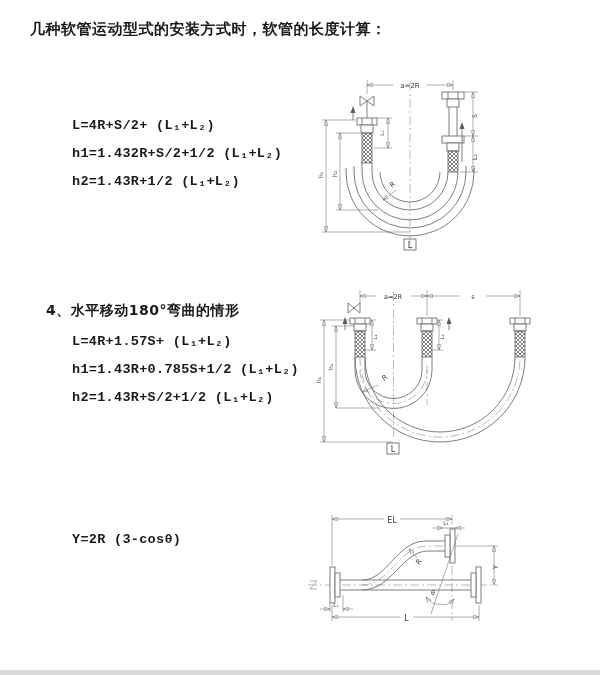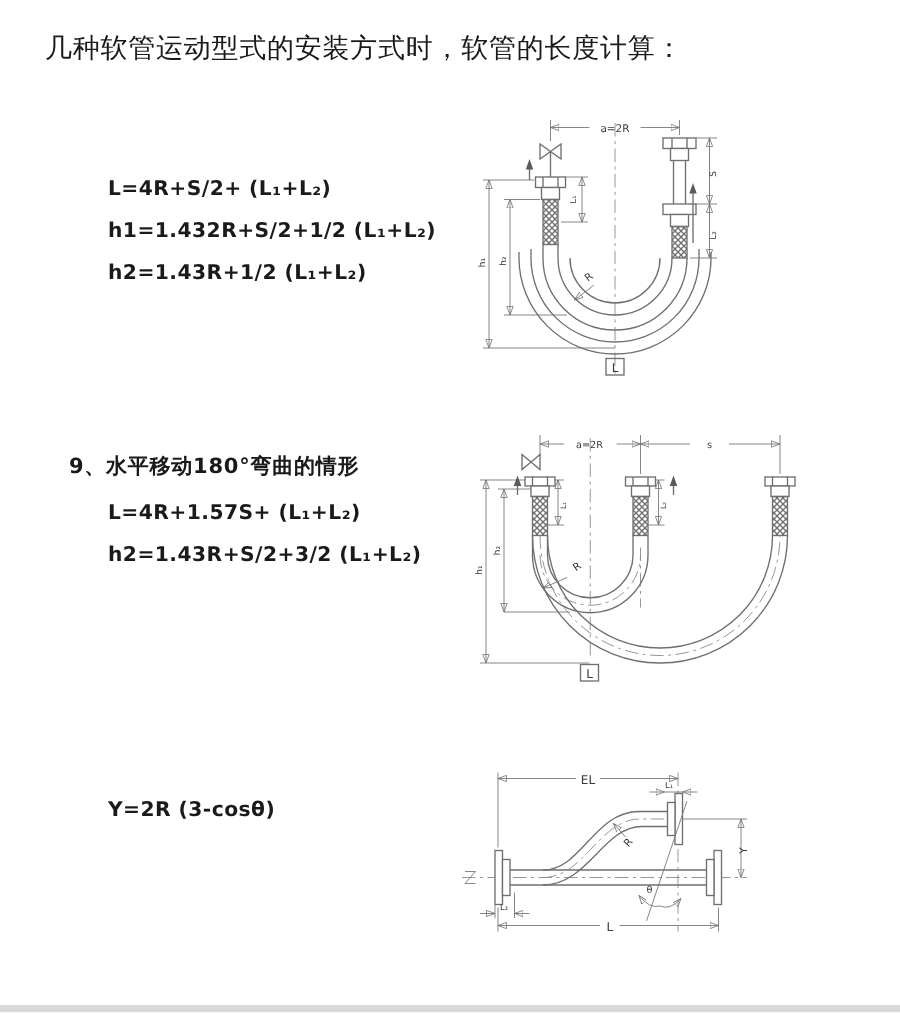--- a/index.html
+++ b/index.html
@@ -1,24 +1,24 @@
 <!DOCTYPE html>
 <html><head>
 <meta charset="utf-8">
 <style>
   html,body{margin:0;padding:0;background:#fff;}
   .page{
     position:relative;width:600px;height:675px;background:#fff;overflow:hidden;
     font-family:"DejaVu Sans","Liberation Sans",sans-serif;color:#1a1a1a;
   }
-  .title{position:absolute;left:30px;top:20px;font-size:18px;font-weight:400;letter-spacing:.5px;white-space:nowrap;}
+  .title{position:absolute;left:30px;top:20px;font-size:15px;font-weight:700;letter-spacing:.5px;white-space:nowrap;}
   .section{position:absolute;}
   .sec-heading{font-size:14px;font-weight:700;letter-spacing:.5px;white-space:nowrap;}
   .formulas{margin-top:8px;padding-left:26px;}
-  .formula{font-size:13.5px;font-weight:700;line-height:28px;letter-spacing:.3px;white-space:nowrap;}
+  .formula{font-size:13.5px;font-weight:700;line-height:28px;letter-spacing:.3px;white-space:nowrap;font-family:Liberation Mono, monospace;}
   svg.diag{position:absolute;overflow:visible;}
   svg.diag line, svg.diag path, svg.diag rect, svg.diag polyline{stroke:#6f6f6f;stroke-width:.9;fill:none;}
   svg.diag .dim{stroke:#787878;stroke-width:.6;}
   svg.diag .cl{stroke:#8a8a8a;stroke-width:.6;stroke-dasharray:9 3 2 3;}
   svg.diag .braid{fill:url(#braidp);stroke:#6f6f6f;}
   svg.diag .fw{fill:#ffffff;}
   svg.diag .mv{fill:#5a5a5a;stroke:none;}
   svg.diag text{fill:#3a3a3a;stroke:none;font-family:"DejaVu Sans","Liberation Sans",sans-serif;}
   .page-edge{position:absolute;left:0;bottom:0;width:600px;height:5px;background:#d9d9d9;}
 </style>
@@ -31,24 +31,25 @@
 
   <div class="section" style="left:46px;top:104px;">
     <div class="formulas">
       <div class="formula">L=4R+S/2+ (L₁+L₂)</div>
       <div class="formula">h1=1.432R+S/2+1/2 (L₁+L₂)</div>
       <div class="formula">h2=1.43R+1/2 (L₁+L₂)</div>
     </div>
   </div>
 
   <div class="section" style="left:46px;top:302px;">
-    <div class="sec-heading">9、水平移动180°弯曲的情形</div>
+    <div class="sec-heading">4、水平移动180°弯曲的情形</div>
     <div class="formulas">
       <div class="formula">L=4R+1.57S+ (L₁+L₂)</div>
-      <div class="formula">h2=1.43R+S/2+3/2 (L₁+L₂)</div>
+      <div class="formula">h1=1.43R+0.785S+1/2 (L₁+L₂)</div>
+      <div class="formula">h2=1.43R+S/2+1/2 (L₁+L₂)</div>
     </div>
   </div>
 
   <div class="section" style="left:46px;top:518px;">
     <div class="formulas">
       <div class="formula">Y=2R (3-cosθ)</div>
     </div>
   </div>
 
   <svg class="diag" style="left:310px;top:70px;" width="280" height="190" viewBox="0 0 280 190">

